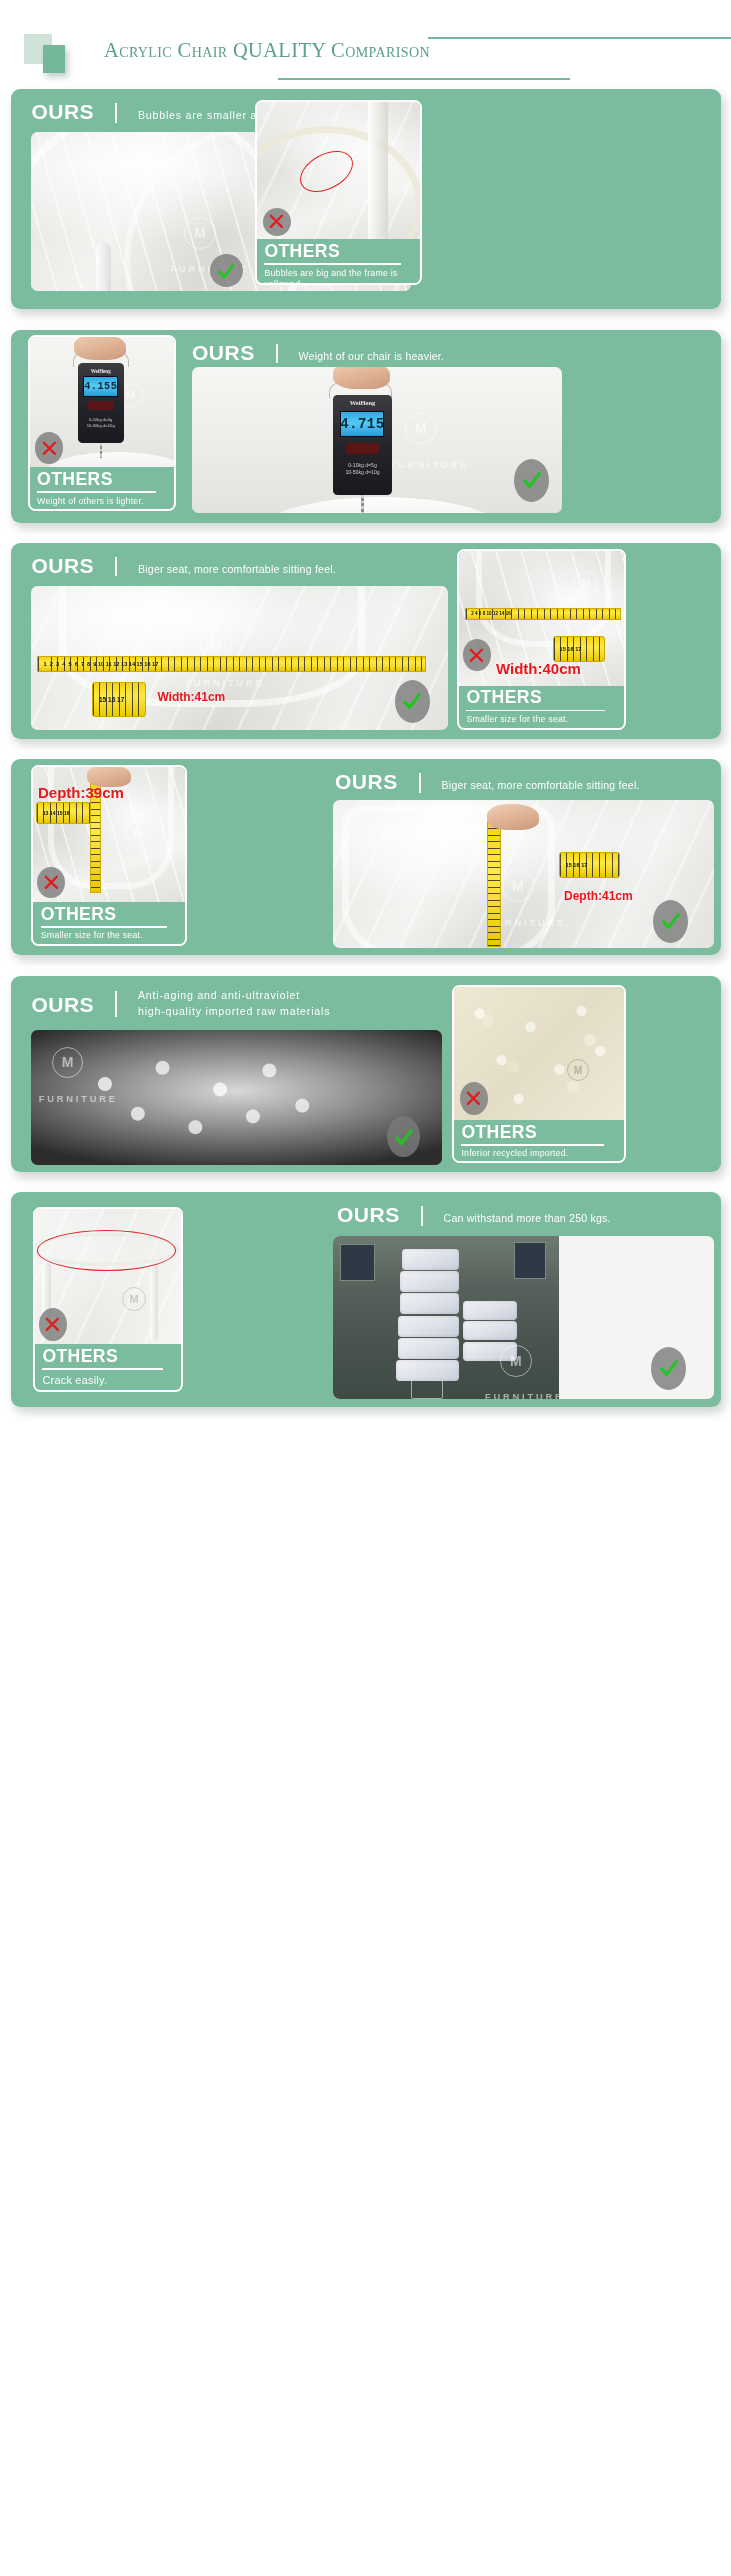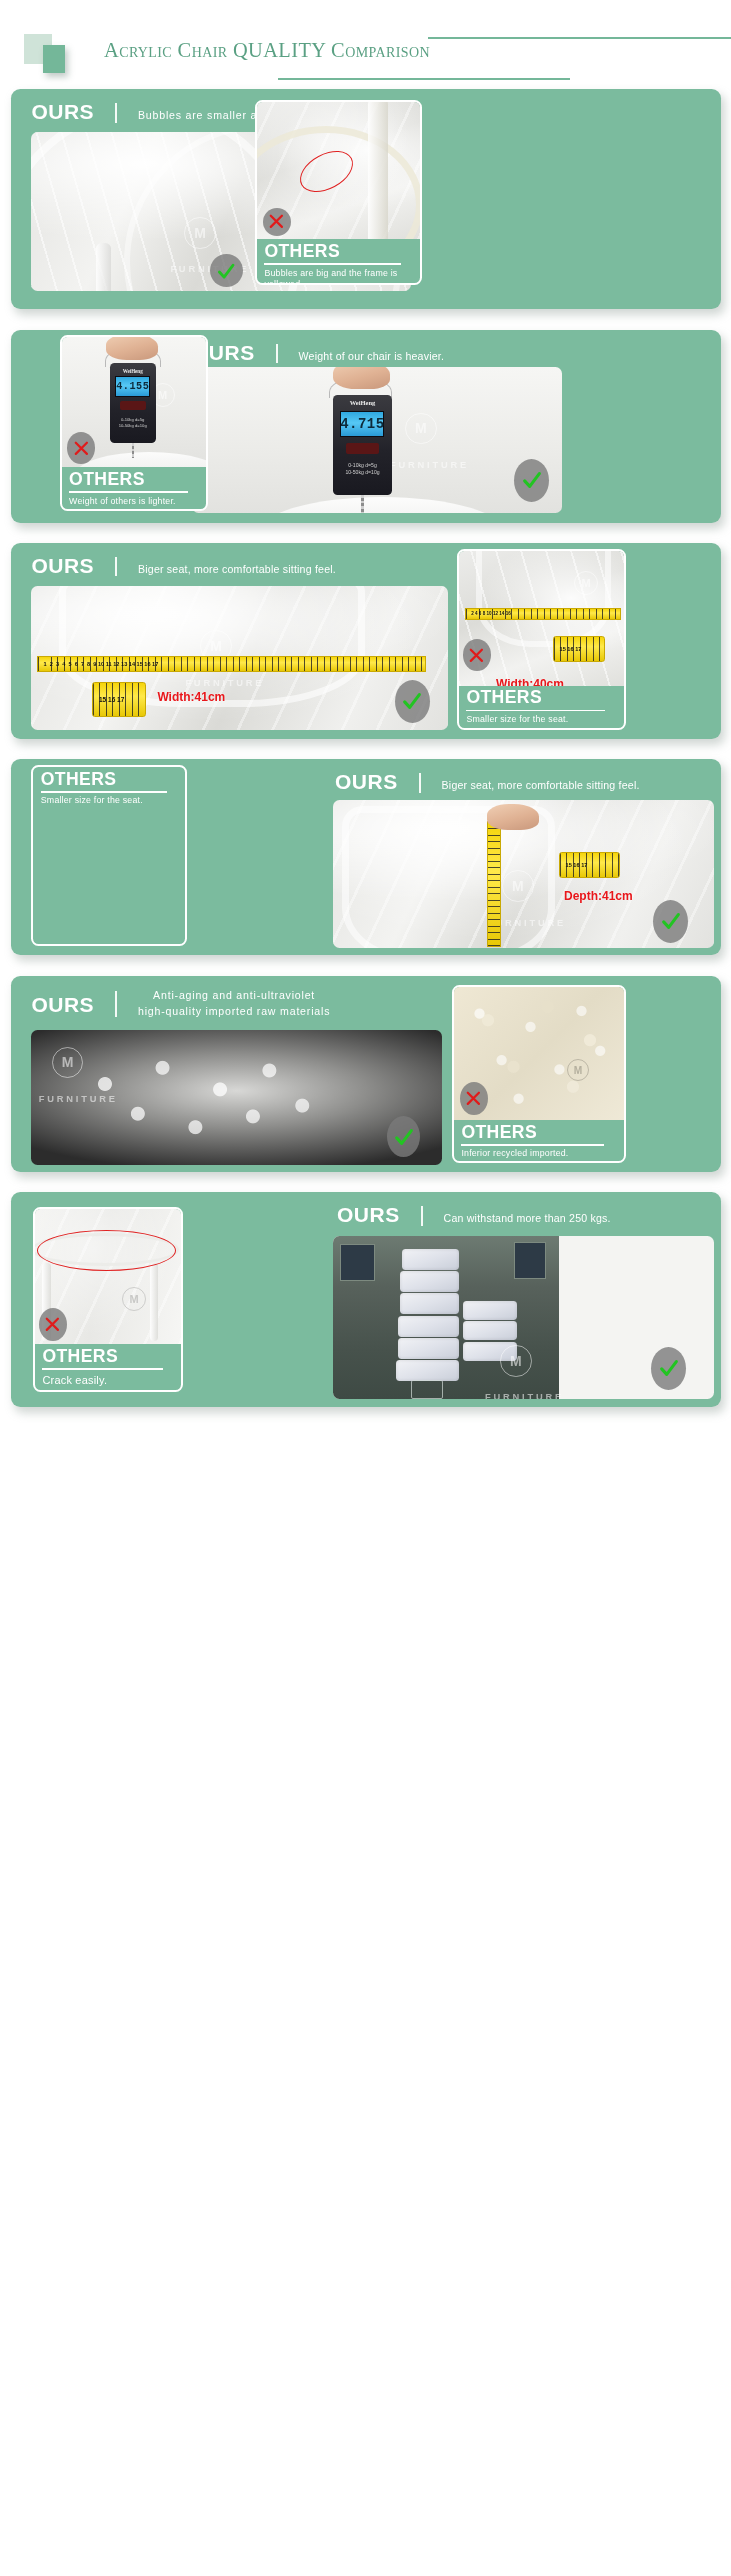--- a/index.html
+++ b/index.html
@@ -65,21 +65,20 @@
     overflow: hidden;
   }
 
   
   .ours-head {
     display: flex;
     align-items: baseline;
     gap: 21px;
     color: #ffffff;
     padding: 12px 0 9.3px 0;
-    text-align: center;
   }
   .ours-word {
     font-size: 21px;
     font-weight: bold;
     letter-spacing: 0.5px;
     line-height: 1;
   }
   .ours-sep {
     width: 1.9px;
     height: 19.4px;
@@ -160,21 +159,21 @@
 
   .measure-text {
     position: absolute;
     color: #e8171b;
     font-weight: bold;
     font-size: 12px;
     z-index: 6;
     text-shadow: 0 0 1.9px rgba(255,255,255,.8);
     white-space: nowrap;
   }
-  .measure-text.sm { font-size: 12px; margin-top: 17px; }
+  .measure-text.sm { font-size: 15px; }
 
   
   .bg-acrylic {
     background:
       radial-gradient(ellipse 120% 80% at 30% 20%, rgba(255,255,255,.95), rgba(255,255,255,0) 60%),
       linear-gradient(115deg, #e4e4e1 0%, #f3f3f1 28%, #dadad6 52%, #f0f0ee 78%, #e2e2df 100%);
   }
   .bg-acrylic2 {
     background:
       radial-gradient(ellipse 90% 70% at 68% 35%, rgba(255,255,255,.9), rgba(255,255,255,0) 62%),
@@ -416,21 +415,21 @@
       <div style="position:absolute;left:65px;top:130px;width:250px;height:74px;border-radius:50% 50% 0 0;background:linear-gradient(180deg,rgba(255,255,255,.9),rgba(222,222,219,.85));"></div>
       <div class="wm-ring" style="left:213px;top:46px;">M</div>
       <div class="watermark" style="left:198px;top:81px;">FURNITURE</div>
       <div class="badge" style="right:13px;bottom:11px;width:35px;height:43px;border-radius:50%;">
         <svg width="22" height="22" viewBox="0 0 24 24">
             <path d="M4 13 L9.5 19 L20 5" stroke="#22c422" stroke-width="3.4" fill="none" stroke-linecap="round" stroke-linejoin="round"></path>
           </svg>
       </div>
     </div>
 
-    <div class="others-card" style="left:16.7px;top:5.6px;width:148px;height:176px;margin-left:32px;">
+    <div class="others-card" style="left:16.7px;top:5.6px;width:148px;height:176px;">
       <div class="others-photo bg-scale" style="height:130px;">
         <div class="hand" style="left:44px;top:-3.7px;width:52px;height:26px;"></div>
         <div class="handle-wire" style="left:43px;top:11px;width:56px;height:18.5px;"></div>
         <div class="scale-body" style="left:48px;top:26px;width:46px;height:80px;">
           <div class="scale-brand" style="font-size:5.1px;">WeiHeng</div>
           <div class="scale-lcd" style="left:5.6px;top:13px;width:35px;height:20.4px;">
             <span class="scale-num" style="font-size:10.2px;">4.155</span>
           </div>
           <div style="position:absolute;left:10.2px;top:38px;width:26px;height:8.3px;background:#5a1616;border-radius:1.9px;"></div>
           <div class="scale-spec" style="top:54px;font-size:4.2px;">0-10kg d=5g</div>
@@ -531,20 +530,39 @@
       <div class="wm-ring" style="left:169px;top:70px;">M</div>
       <div class="watermark" style="left:154px;top:106px;">FURNITURE</div>
       <div class="badge" style="right:26px;bottom:5.6px;width:35px;height:43px;">
         <svg width="22" height="22" viewBox="0 0 24 24">
             <path d="M4 13 L9.5 19 L20 5" stroke="#22c422" stroke-width="3.4" fill="none" stroke-linecap="round" stroke-linejoin="round"></path>
           </svg>
       </div>
     </div>
 
     <div class="others-card" style="left:20.4px;top:5.6px;width:156px;height:181px;">
+      <div class="others-photo bg-acrylic2" style="height:135px;">
+        <div class="sheen"></div>
+        <div style="position:absolute;left:15px;top:-16.7px;width:126px;height:139px;border:6.5px solid rgba(255,255,255,.55);border-radius:18.5px 18.5px 35% 35%;"></div>
+        <div class="measure-text sm" style="left:4.6px;top:16.7px;">Depth:39cm</div>
+        <div class="tape" style="left:2.8px;top:35px;width:57px;height:22px;border-radius:2.8px;">
+          <div class="ticks"></div>
+          <div class="nums" style="font-size:5.1px;gap:4.6px;">13 14 15 16</div>
+        </div>
+        <div class="tape vert" style="left:57px;top:15px;width:11px;height:111px;">
+          <div class="ticks"></div>
+        </div>
+        <div class="hand" style="left:54px;top:-1.9px;width:44px;height:22px;"></div>
+        <div class="wm-ring" style="left:93px;top:54px;width:24px;height:24px;font-size:11px;">M</div>
+        <div class="badge" style="left:3.7px;bottom:3.7px;width:28px;height:31.5px;">
+          <svg width="16.7" height="16.7" viewBox="0 0 24 24">
+              <path d="M4 4 L20 20 M20 4 L4 20" stroke="#e01b1b" stroke-width="3.2" stroke-linecap="round" fill="none"></path>
+            </svg>
+        </div>
+      </div>
       <div class="others-label">
         <div class="others-word">OTHERS</div>
         <div class="others-rule"></div>
         <div class="others-sub">Smaller size for the seat.</div>
       </div>
     </div>
   </div>
 
   <div class="panel" style="height:196px;">
     <div class="ours-head" style="padding-left:20.4px;align-items:center;">

